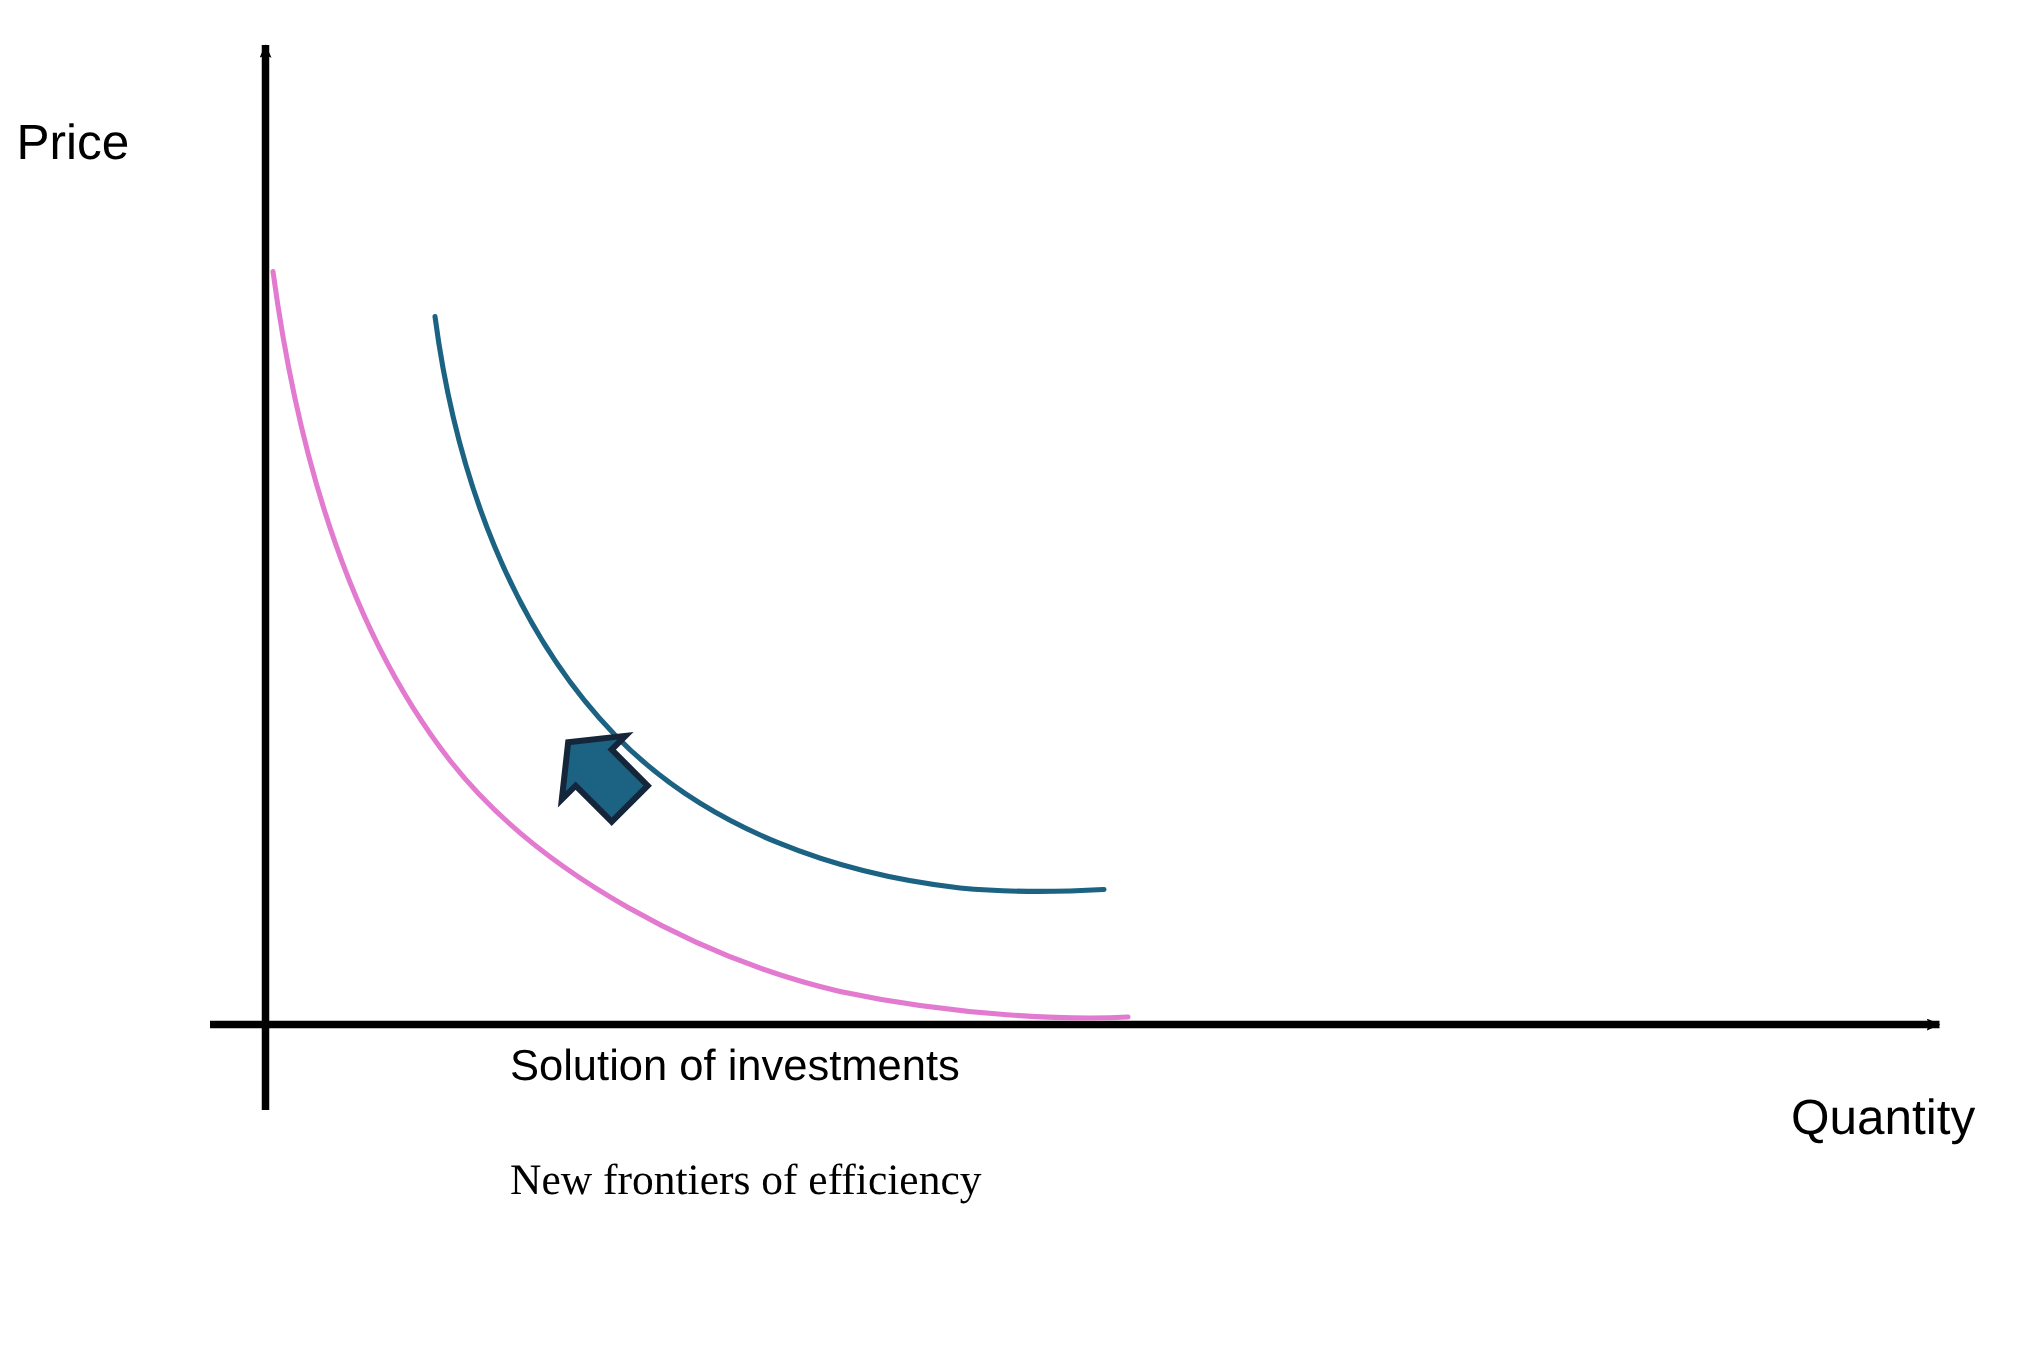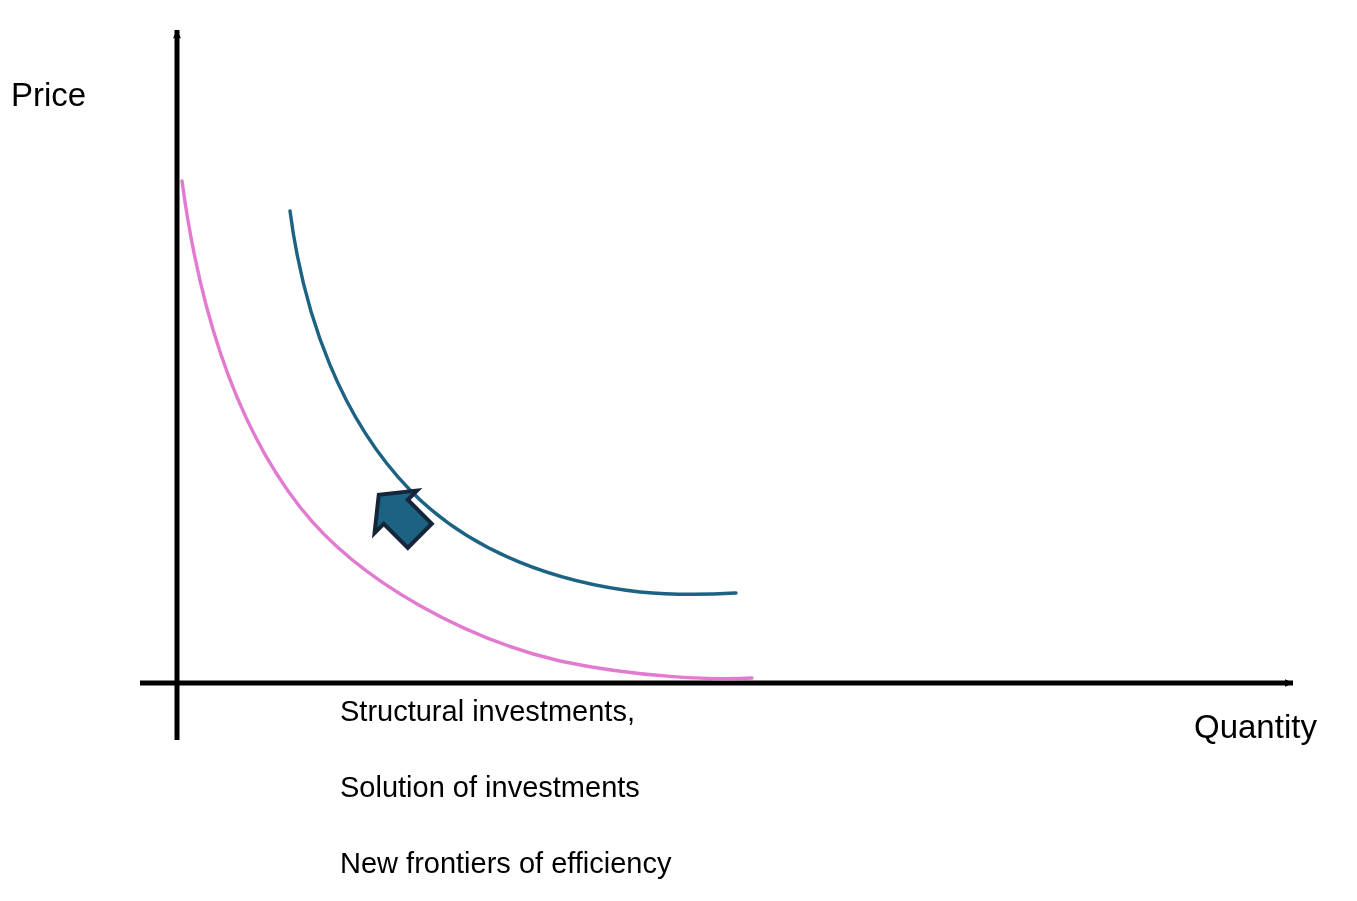--- a/index.html
+++ b/index.html
@@ -37,39 +37,40 @@
     color: #000000;
     white-space: nowrap;
     line-height: 1;
   }
   #price-label {
     left: 11px;
     top: 78px;
   }
   #quantity-label {
     left: 1194px;
-    top: 710px;
+    top: 728px;
   }
   #annotation-block {
     position: absolute;
     left: 340px;
     top: 697px;
     width: 700px;
   }
   .annotation-line {
     font-family: "Liberation Sans", sans-serif;
     font-size: 29px;
     font-weight: 400;
     color: #000000;
     line-height: 1;
     white-space: nowrap;
     margin: 0 0 47px 0;
   }
   .annotation-line:last-child {
     margin-bottom: 12px;
+    font-family: Liberation Serif, serif;
   }
 </style>
 </head>
 <body>
 
 <div id="canvas">
 
   <svg id="diagram-svg" viewBox="0 0 1357 901" xmlns="http://www.w3.org/2000/svg">
 
     <defs>
@@ -107,18 +108,17 @@
                Z" fill="#1b6283" stroke="#16263a" stroke-width="4" stroke-linejoin="miter"></path>
     </g>
 
   </svg>
 
   <div class="axis-label" id="price-label">Price</div>
 
   <div class="axis-label" id="quantity-label">Quantity</div>
 
   <div id="annotation-block">
-    <div class="annotation-line">Structural investments,</div>
     <div class="annotation-line">Solution of investments</div>
     <div class="annotation-line">New frontiers of efficiency</div>
   </div>
 
 </div>
 
 </body></html>

